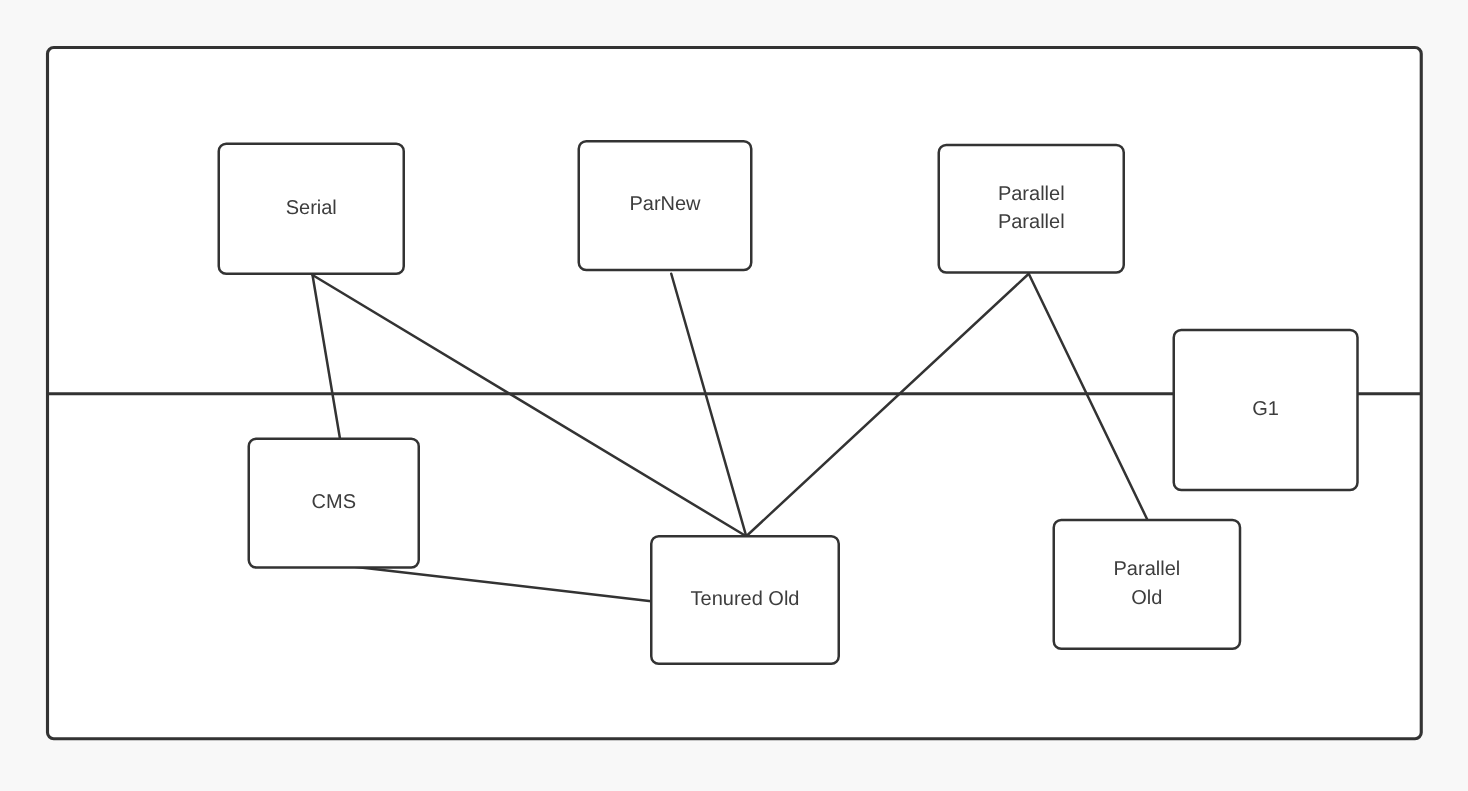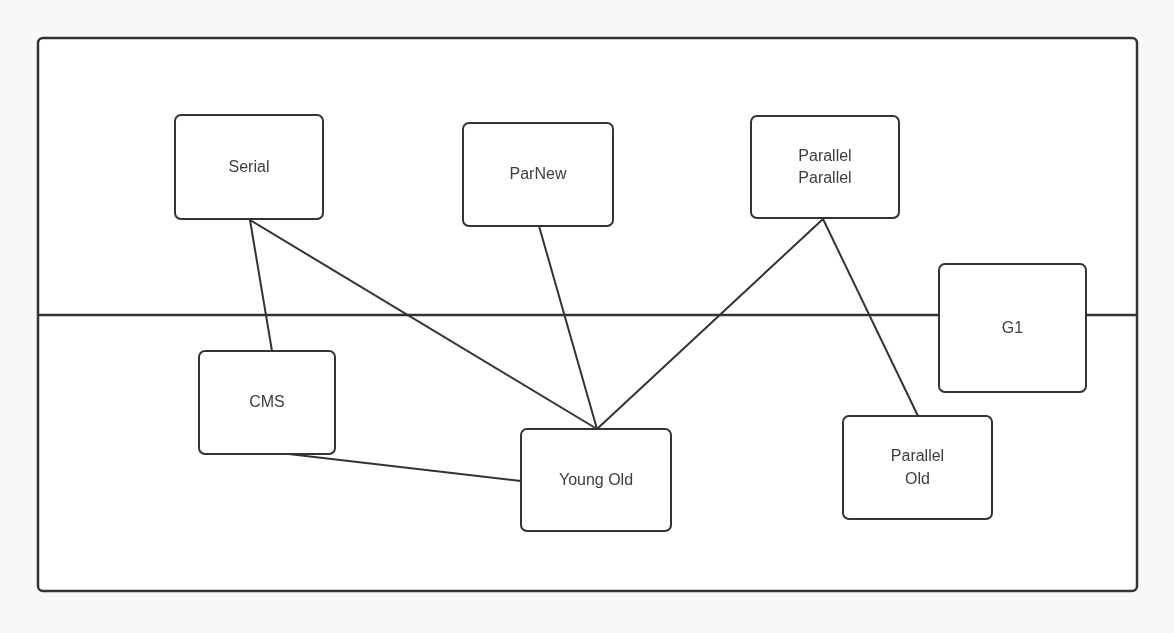--- a/index.html
+++ b/index.html
@@ -60,34 +60,34 @@
       <line x1="250" y1="220" x2="597" y2="429" stroke="#333333" stroke-width="2" stroke-linecap="round"></line>
       <line x1="537" y1="219" x2="597" y2="429" stroke="#333333" stroke-width="2" stroke-linecap="round"></line>
       <line x1="823" y1="219" x2="597" y2="429" stroke="#333333" stroke-width="2" stroke-linecap="round"></line>
       <line x1="823" y1="219" x2="918" y2="416" stroke="#333333" stroke-width="2" stroke-linecap="round"></line>
       <line x1="280" y1="453" x2="521" y2="481" stroke="#333333" stroke-width="2" stroke-linecap="round"></line>
     </svg>
   <div id="node-layer">
       <div class="node" style="left: 174px; top: 114px; width: 150px; height: 106px;">
         <span>Serial</span>
       </div>
-      <div class="node" style="left: 462px; top: 122px; width: 152px; height: 105px;">
+      <div class="node" style="left: 462px; top: 112px; width: 140px; height: 105px;">
         <span>ParNew</span>
       </div>
       <div class="node" style="left: 750px; top: 115px; width: 150px; height: 104px;">
         <span>Parallel</span>
         <span>Parallel</span>
       </div>
       <div class="node" style="left: 938px; top: 263px; width: 149px; height: 130px;">
         <span>G1</span>
       </div>
       <div class="node" style="left: 198px; top: 350px; width: 138px; height: 105px;">
         <span>CMS</span>
       </div>
       <div class="node" style="left: 520px; top: 428px; width: 152px; height: 104px;">
-        <span>Young Old</span>
+        <span>Tenured Old</span>
       </div>
       <div class="node" style="left: 842px; top: 415px; width: 151px; height: 105px;">
         <span>Parallel</span>
         <span>Old</span>
       </div>
     </div>
 </div>
 
 </body></html>

